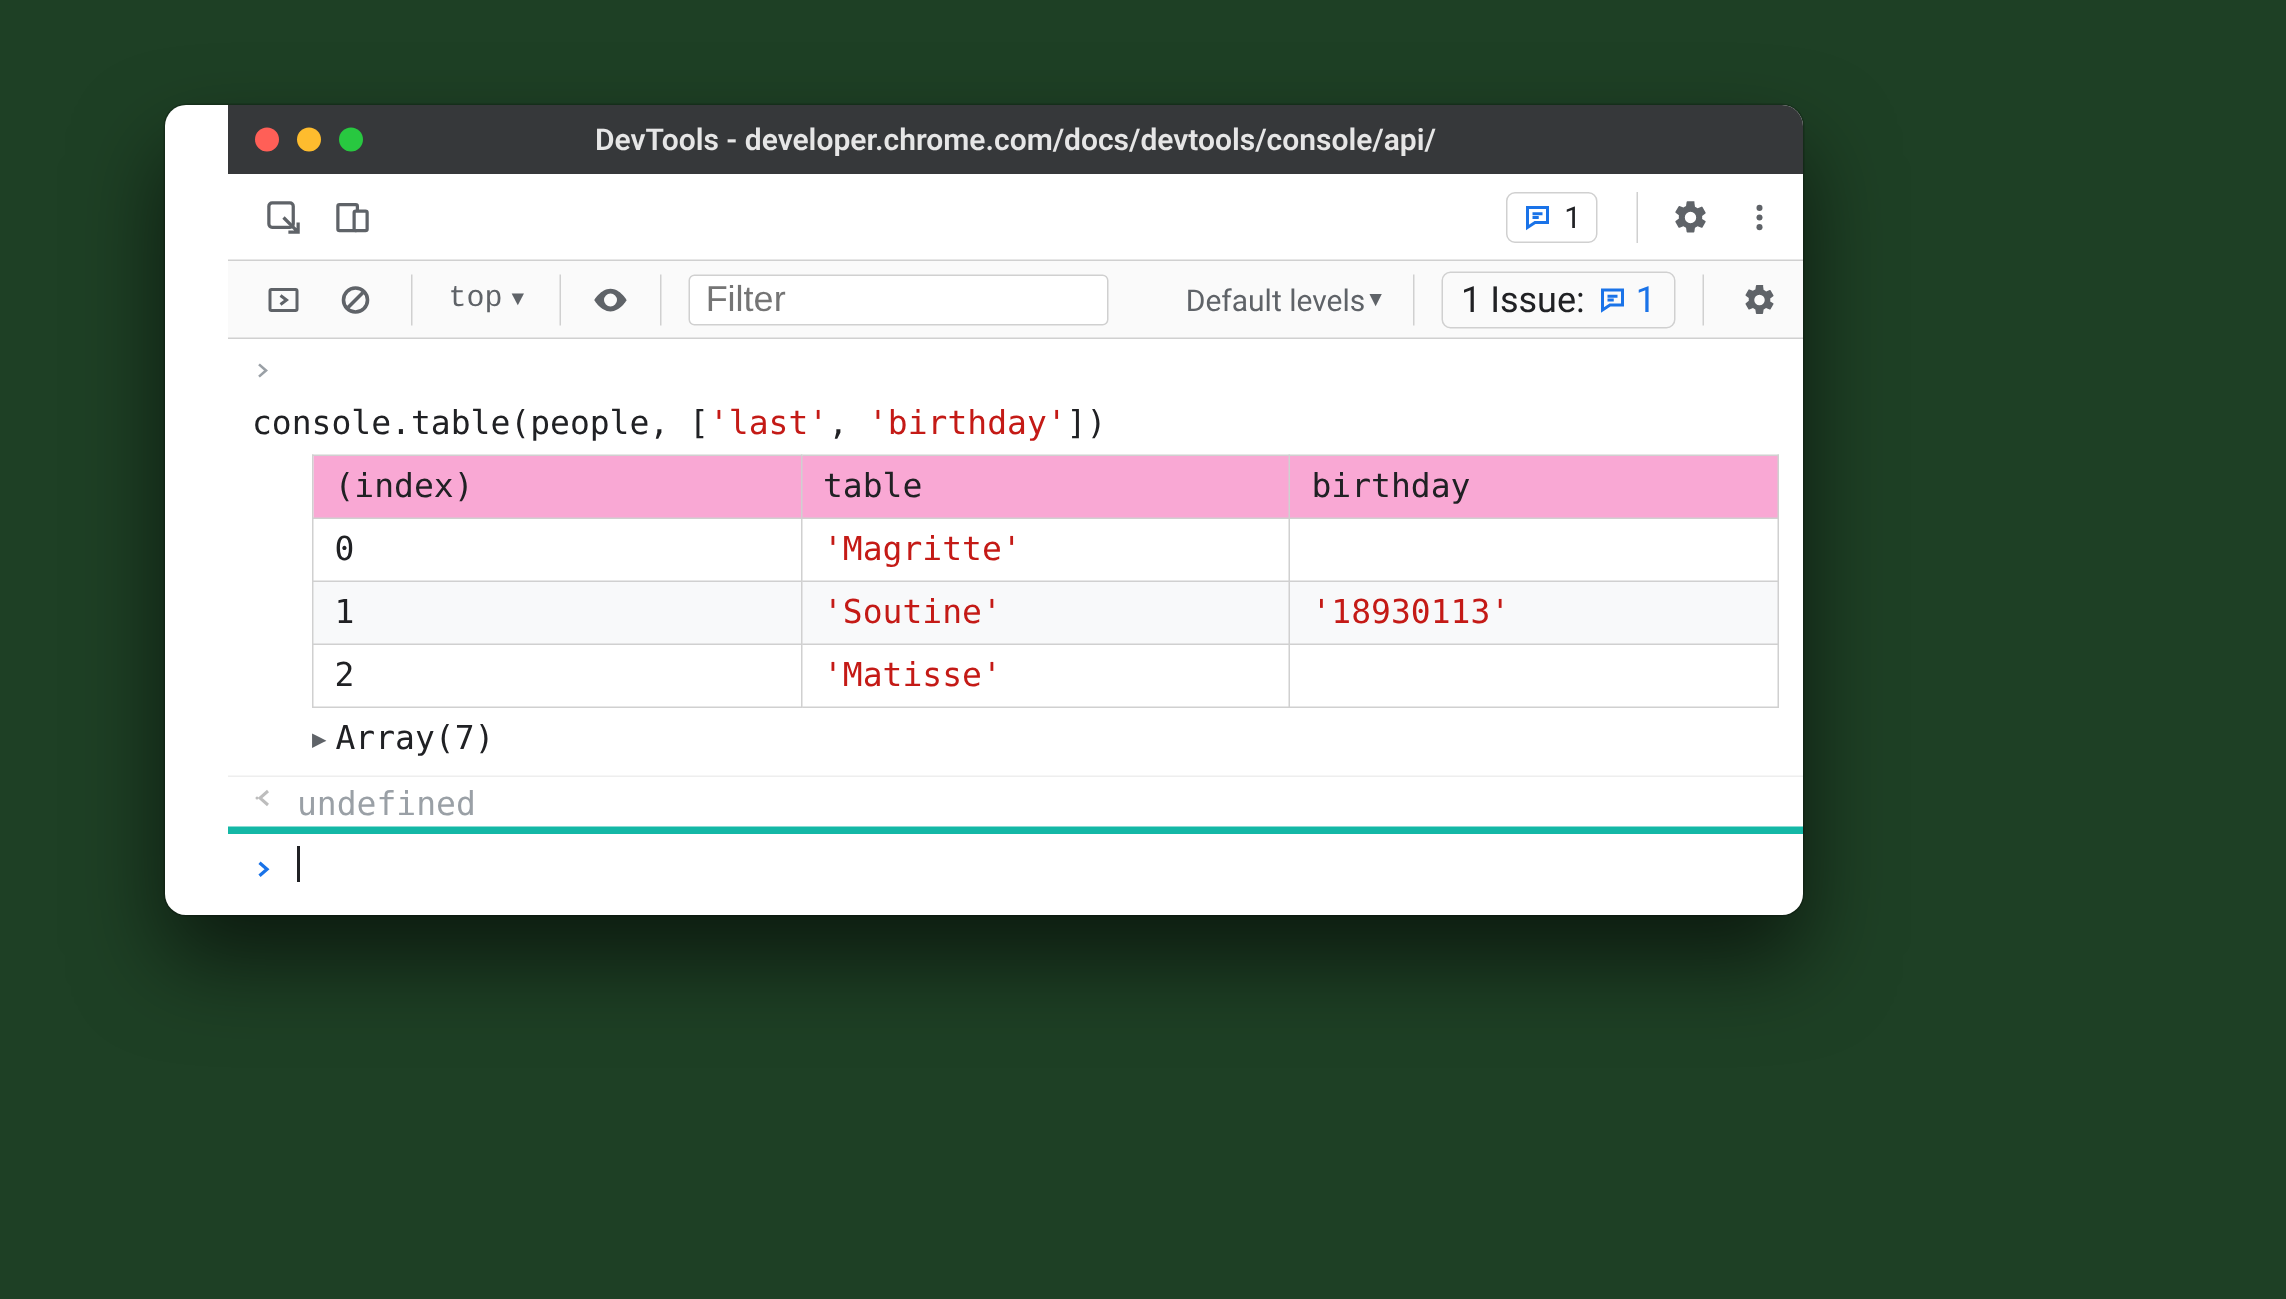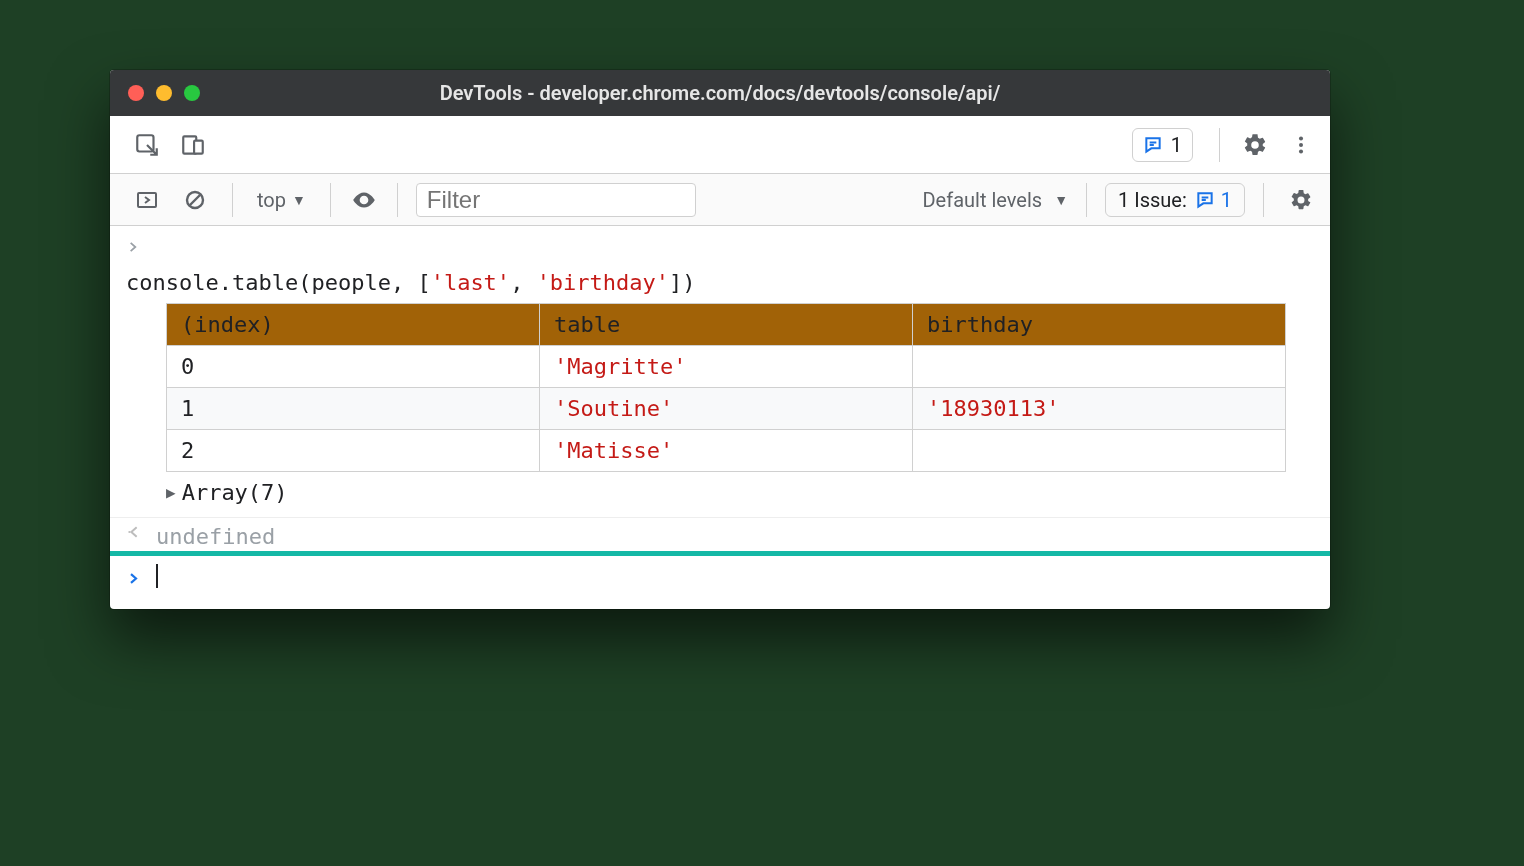--- a/index.html
+++ b/index.html
@@ -8,25 +8,26 @@
     background: #1e4025;
     font-family: -apple-system, BlinkMacSystemFont, "Segoe UI", Roboto, Helvetica, Arial, sans-serif;
   }
   .stage {
     width: 1524px; height: 866px;
     position: relative;
   }
   .window {
     position: absolute;
     left: 110px; top: 70px;
-    width: 1220px;
+    width: 1092px;
     background: #fff;
-    border-radius: 4px;
+    border-radius: 14px;
     box-shadow: 0 30px 60px rgba(0,0,0,0.6), 0 0 0 1px rgba(0,0,0,0.2);
     overflow: hidden;
+    padding-left: 42px;
   }
   .titlebar {
     height: 46px;
     background: #36383a;
     display: flex; align-items: center;
     padding: 0 18px;
     gap: 12px;
     position: relative;
   }
   .traffic { display: flex; gap: 12px; }
@@ -101,42 +102,43 @@
     padding: 0 10px 0 18px;
     gap: 10px;
     background: #fafafa;
     font-size: 20px;
     color: #5f6368;
   }
   .context-select {
     display: inline-flex; align-items: center; gap: 6px;
     padding: 0 6px;
     color: #5f6368;
+    font-family: Liberation Mono, monospace;
   }
   .eye { width: 30px; height: 30px; display: inline-flex; align-items:center; justify-content:center; }
   .filter-input {
     width: 280px; height: 34px;
     border: 1px solid #d0d0d0;
     background: #fff;
     padding: 0 10px;
     font-size: 24px;
     color: #5f6368;
     border-radius: 4px;
   }
   .levels {
-    display: inline-flex; align-items: center; gap: 12px;
+    display: inline-flex; align-items: center; gap: 0;
     color: #5f6368;
     margin-left: 14px;
   }
   .issue-box {
     display: inline-flex; align-items: center; gap: 8px;
     border: 1px solid #d0d0d0;
     border-radius: 6px;
     padding: 4px 12px;
-    font-size: 20px;
+    font-size: 24px;
     color: #202124;
   }
   .issue-box .blue { color: #1a73e8; display:inline-flex; align-items:center; gap:6px;}
 
   .console-body {
     font-family: ui-monospace, SFMono-Regular, Menlo, Monaco, Consolas, monospace;
     font-size: 22px;
     color: #202124;
   }
   .row {
@@ -174,21 +176,21 @@
   }
   table.cons th, table.cons td {
     border: 1px solid #d0d0d0;
     padding: 8px 14px;
     text-align: left;
     font-family: ui-monospace, SFMono-Regular, Menlo, Monaco, Consolas, monospace;
     font-size: 22px;
     color: #202124;
   }
   table.cons th {
-    background: #a16207;
+    background: #f9a8d4;
     font-weight: 400;
   }
   table.cons tr:nth-child(even) td { background: #f8f9fa; }
   table.cons td .str { color: #c41a16; }
   .array-exp {
     display: flex; align-items: center; gap: 6px;
     margin: 8px 0 6px 0;
     color: #202124;
     font-family: ui-monospace, SFMono-Regular, Menlo, Monaco, Consolas, monospace;
     font-size: 22px;

